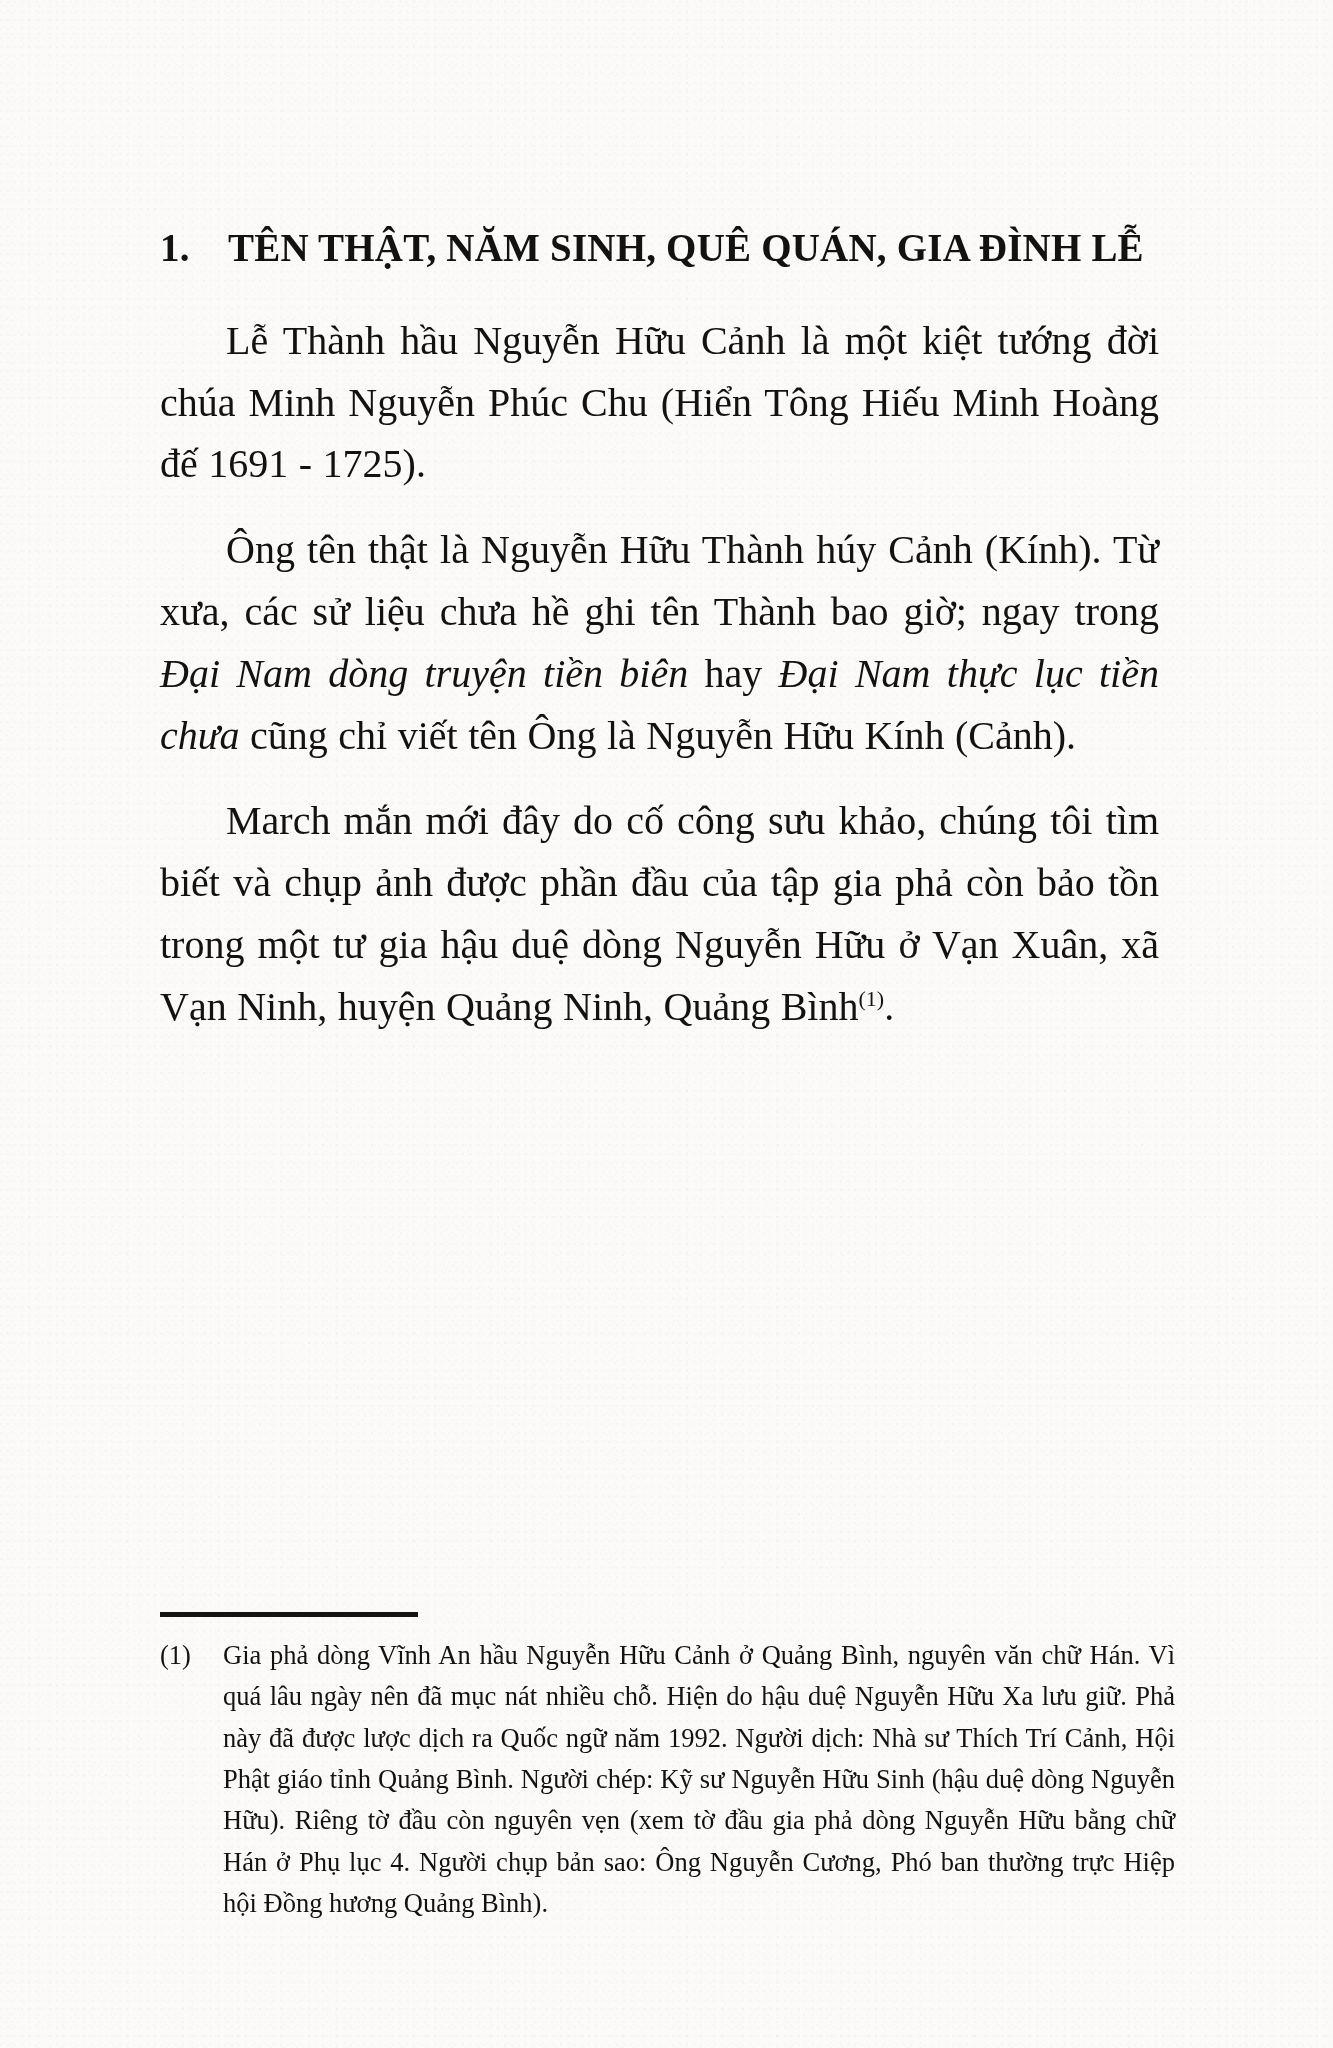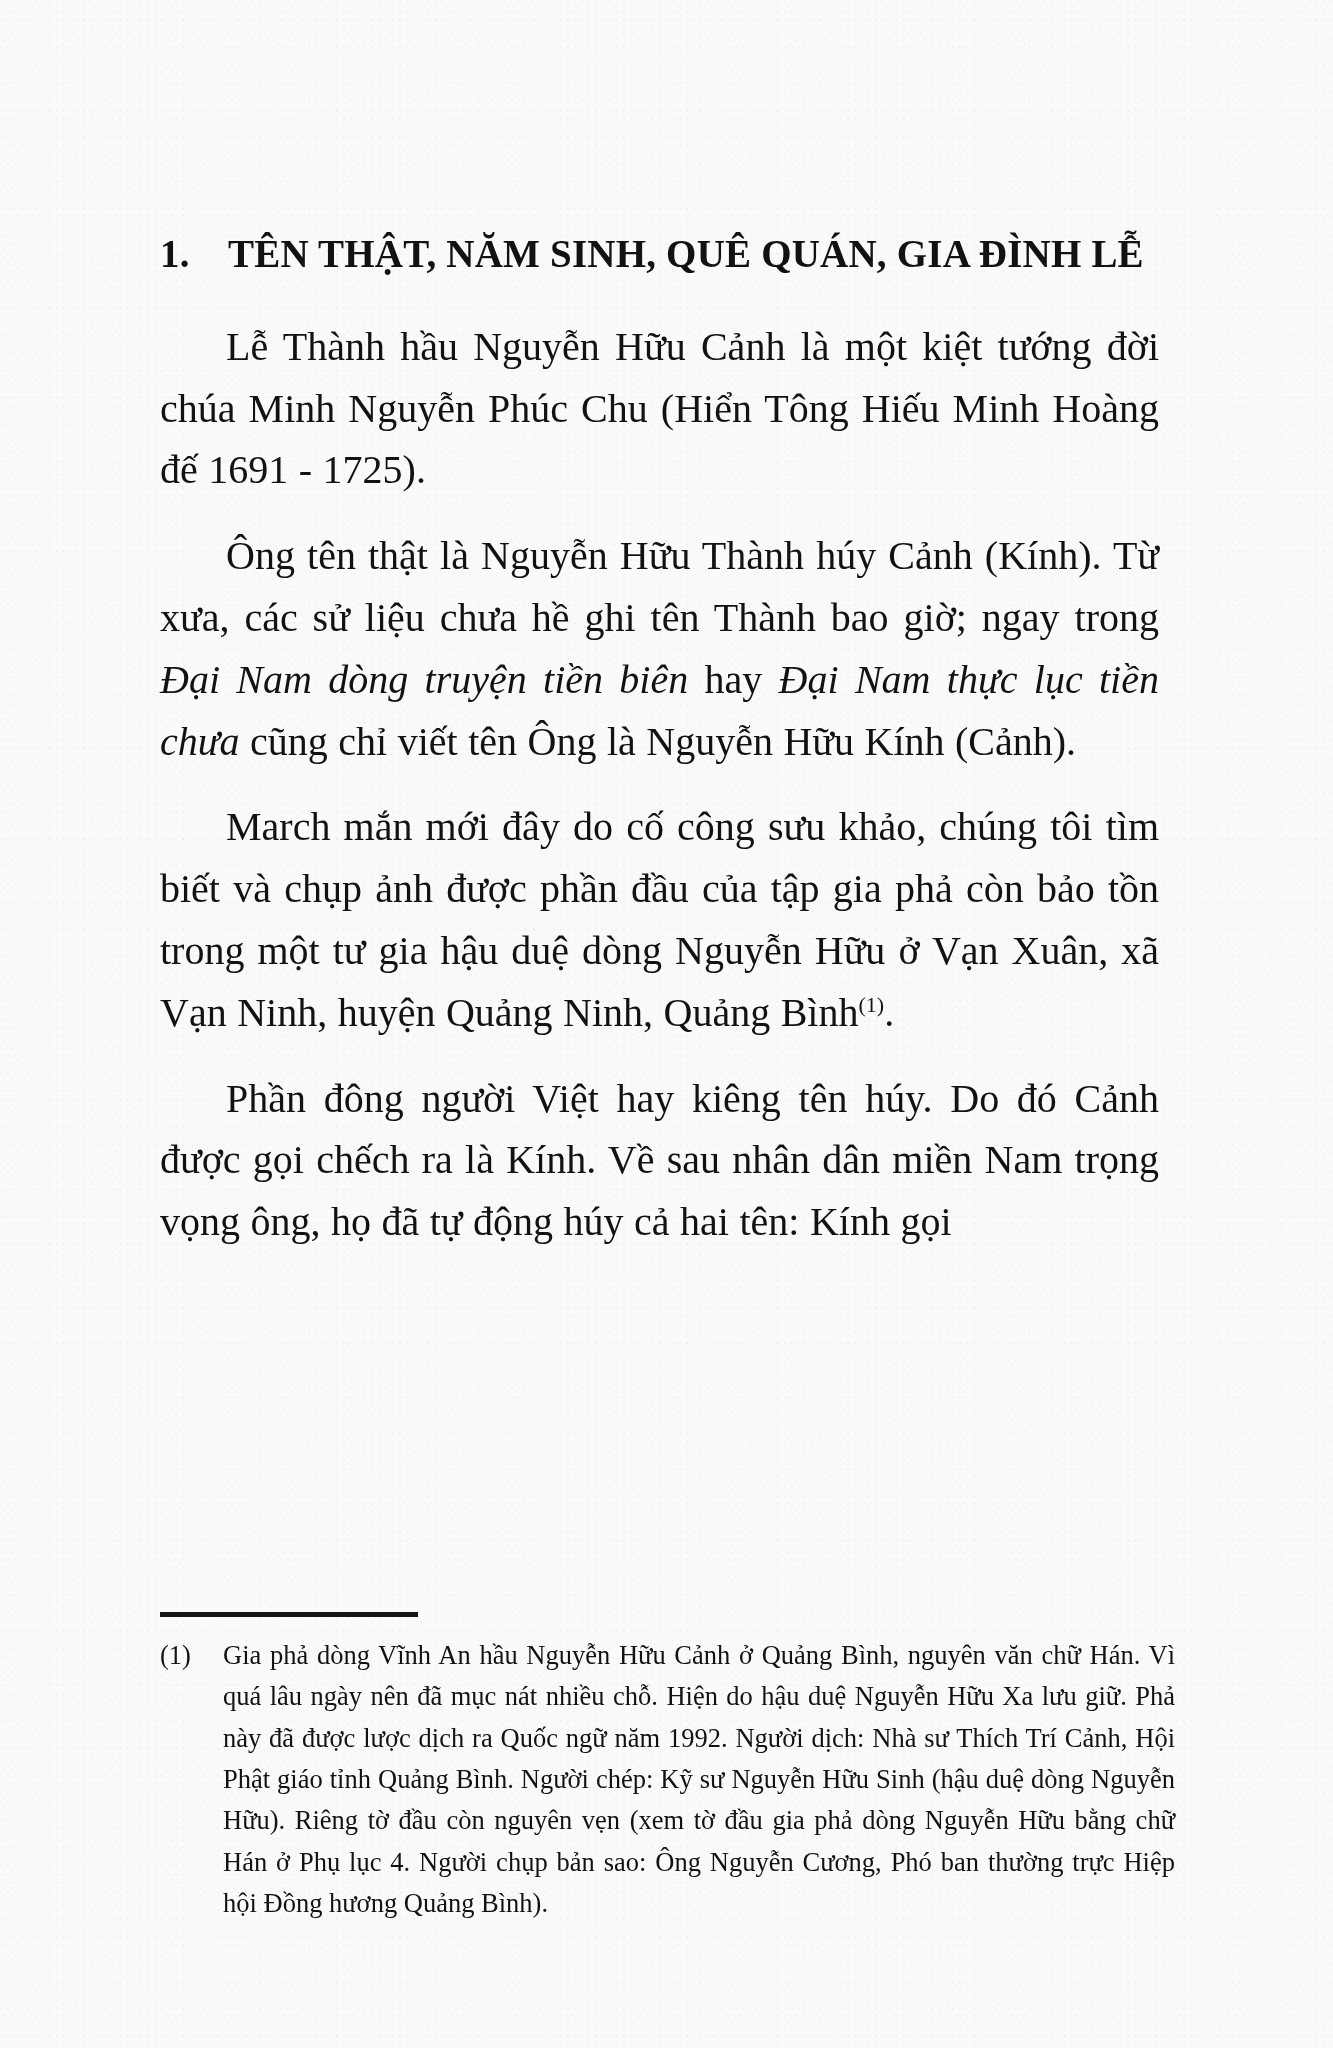--- a/index.html
+++ b/index.html
@@ -46,21 +46,20 @@
   }
   .heading .num {
     position: absolute;
     left: 0;
     top: 0;
     font-weight: 700;
     font-size: 39px;
   }
   .heading .htext {
     display: block;
-    margin-top: 6px;
   }
 
   
   .para {
     font-size: 40px;
     line-height: 1.545;
     text-align: justify;
     text-justify: inter-word;
     margin: 0 16px 24px 0;
     text-indent: 66px;
@@ -126,23 +125,20 @@
 
     <p class="para">
       <span>Ông tên thật là Nguyễn Hữu Thành húy Cảnh (Kính). Từ xưa, các sử liệu chưa hề ghi tên Thành bao giờ; ngay trong </span><i>Đại Nam dòng truyện tiền biên</i><span> hay </span><i>Đại Nam thực lục tiền chưa</i><span> cũng chỉ viết tên Ông là Nguyễn Hữu Kính (Cảnh).</span>
     </p>
 
     <p class="para">
       <span>March mắn mới đây do cố công sưu khảo, chúng tôi tìm biết và chụp ảnh được phần đầu của tập gia phả còn bảo tồn trong một tư gia hậu duệ dòng Nguyễn Hữu ở Vạn Xuân, xã Vạn Ninh, huyện Quảng Ninh, Quảng Bình</span><span class="sup">(1)</span><span>.</span>
     </p>
 
 
-    <p class="para">
-      <span>Phần đông người Việt hay kiêng tên húy. Do đó Cảnh được gọi chếch ra là Kính. Về sau nhân dân miền Nam trọng vọng ông, họ đã tự động húy cả hai tên: Kính gọi</span>
-    </p>
 
   </div>
 
   <div class="footnote-area">
     <div class="fn-rule"></div>
     <div class="fn">
       <span class="fn-mark">(1)</span>
       <span>Gia phả dòng Vĩnh An hầu Nguyễn Hữu Cảnh ở Quảng Bình, nguyên văn chữ Hán. Vì quá lâu ngày nên đã mục nát nhiều chỗ. Hiện do hậu duệ Nguyễn Hữu Xa lưu giữ. Phả này đã được lược dịch ra Quốc ngữ năm 1992. Người dịch: Nhà sư Thích Trí Cảnh, Hội Phật giáo tỉnh Quảng Bình. Người chép: Kỹ sư Nguyễn Hữu Sinh (hậu duệ dòng Nguyễn Hữu). Riêng tờ đầu còn nguyên vẹn (xem tờ đầu gia phả dòng Nguyễn Hữu bằng chữ Hán ở Phụ lục 4. Người chụp bản sao: Ông Nguyễn Cương, Phó ban thường trực Hiệp hội Đồng hương Quảng Bình).</span>
     </div>
   </div>

